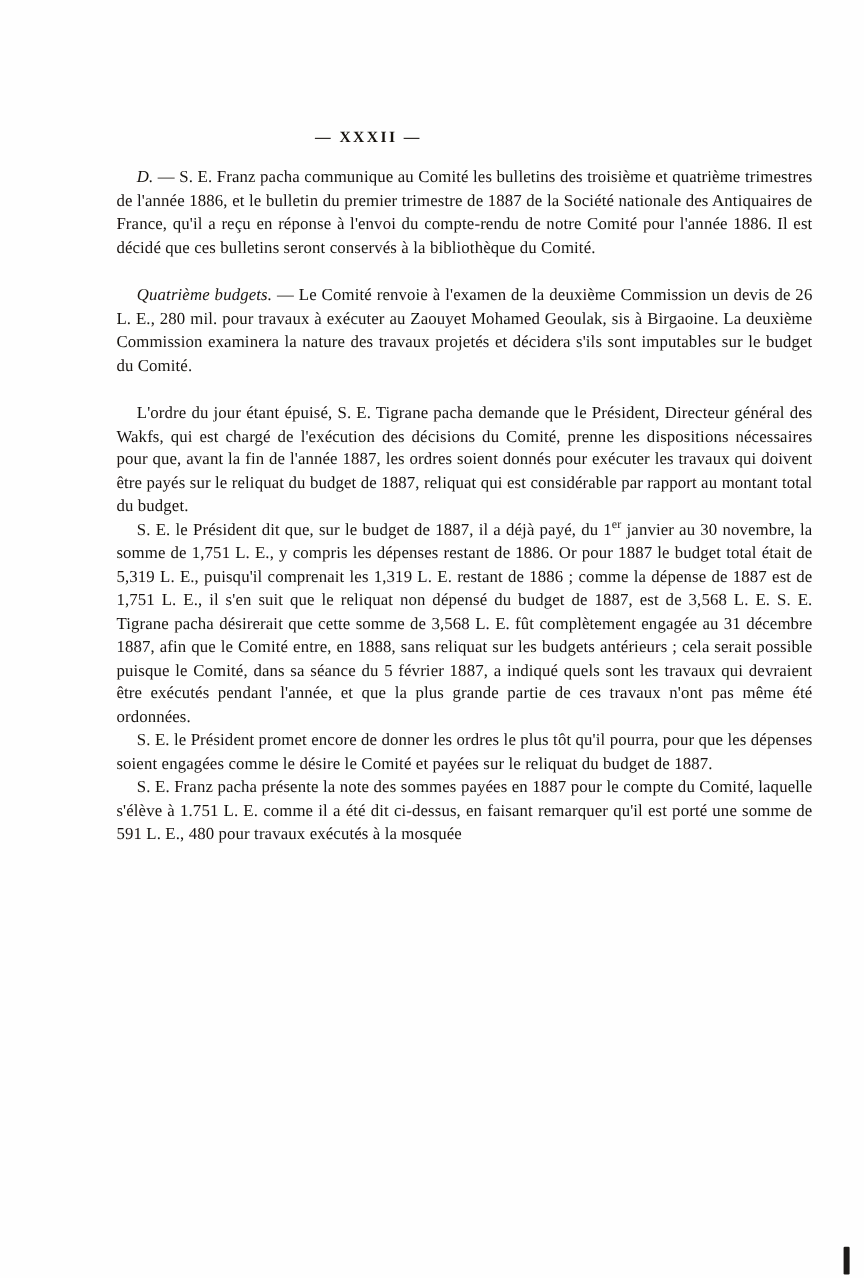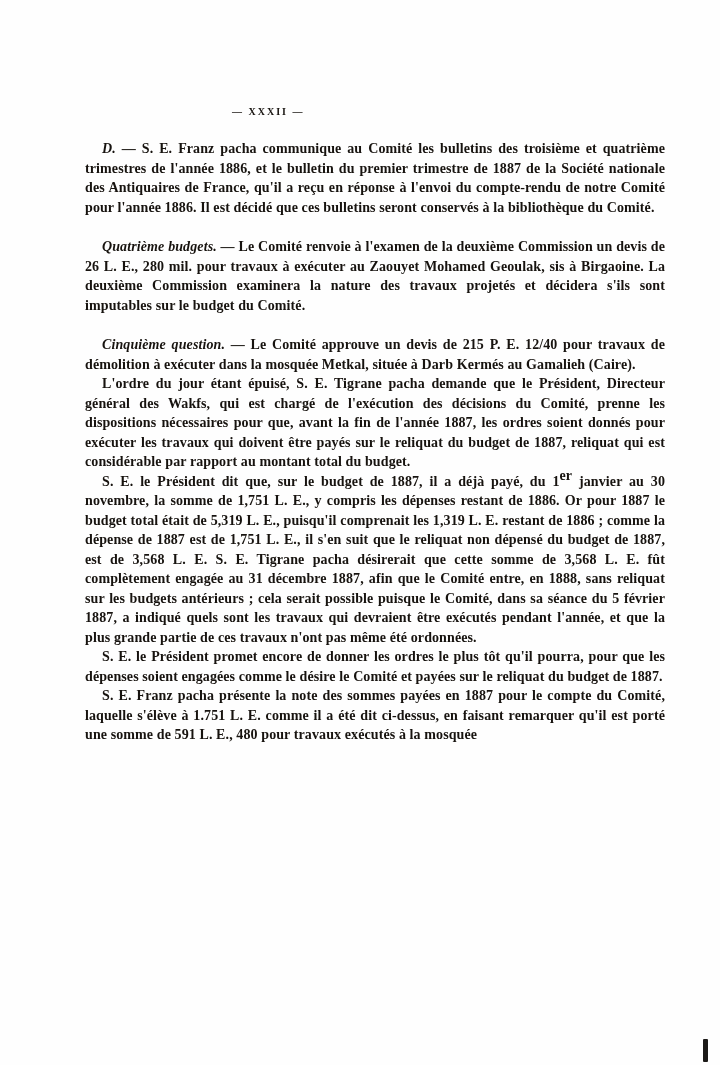--- a/index.html
+++ b/index.html
@@ -15,48 +15,49 @@
     margin: 0 auto;
     overflow: hidden;
     font-family: "Liberation Serif", "DejaVu Serif", serif;
     color: #17130f;
   }
   .page-number {
     position: absolute;
     top: 106px;
     left: 232px;
     width: 150px;
-    font-size: 10px;
+    text-align: center;
+    font-size: 13px;
     font-weight: bold;
     letter-spacing: 2px;
     color: #17130f;
   }
   .content {
     position: absolute;
     top: 139px;
-    left: 85px;
+    left: 97px;
     width: 580px;
     font-size: 14px;
-    font-weight: bold;
+    font-weight: normal;
     line-height: 19.5px;
     text-align: justify;
     letter-spacing: 0.1px;
   }
   .content p {
     margin: 0;
     text-indent: 17px;
   }
   .content p.section-gap {
     margin-bottom: 20px;
   }
   .lead {
     font-style: italic;
   }
   sup {
-    font-size: 14px;
+    font-size: 10px;
     line-height: 0;
     vertical-align: super;
   }
   .scan-artifact {
     position: absolute;
     right: 12px;
     bottom: 3px;
     width: 5px;
     height: 23px;
     background: #1c1a18;
@@ -70,21 +71,20 @@
 
   <div class="page-number">— XXXII —</div>
 
   <div class="content">
 
     <p class="section-gap"><i class="lead">D.</i><span> — S. E. Franz pacha communique au Comité les bulletins des troisième et quatrième trimestres de l'année 1886, et le bulletin du premier trimestre de 1887 de la Société nationale des Antiquaires de France, qu'il a reçu en réponse à l'envoi du compte-rendu de notre Comité pour l'année 1886. Il est décidé que ces bulletins seront conservés à la bibliothèque du Comité.</span></p>
 
 
     <p class="section-gap"><i class="lead">Quatrième budgets.</i><span> — Le Comité renvoie à l'examen de la deuxième Commission un devis de 26 L. E., 280 mil. pour travaux à exécuter au Zaouyet Mohamed Geoulak, sis à Birgaoine. La deuxième Commission examinera la nature des travaux projetés et décidera s'ils sont imputables sur le budget du Comité.</span></p>
 
-    <p><i class="lead">Cinquième question.</i><span> — Le Comité approuve un devis de 215 P. E. 12/40 pour travaux de démolition à exécuter dans la mosquée Metkal, située à Darb Kermés au Gamalieh (Caire).</span></p>
 
 
     <p><span>L'ordre du jour étant épuisé, S. E. Tigrane pacha demande que le Président, Directeur général des Wakfs, qui est chargé de l'exécution des décisions du Comité, prenne les dispositions nécessaires pour que, avant la fin de l'année 1887, les ordres soient donnés pour exécuter les travaux qui doivent être payés sur le reliquat du budget de 1887, reliquat qui est considérable par rapport au montant total du budget.</span></p>
 
     <p><span>S. E. le Président dit que, sur le budget de 1887, il a déjà payé, du 1</span><sup>er</sup><span> janvier au 30 novembre, la somme de 1,751 L. E., y compris les dépenses restant de 1886. Or pour 1887 le budget total était de 5,319 L. E., puisqu'il comprenait les 1,319 L. E. restant de 1886 ; comme la dépense de 1887 est de 1,751 L. E., il s'en suit que le reliquat non dépensé du budget de 1887, est de 3,568 L. E. S. E. Tigrane pacha désirerait que cette somme de 3,568 L. E. fût complètement engagée au 31 décembre 1887, afin que le Comité entre, en 1888, sans reliquat sur les budgets antérieurs ; cela serait possible puisque le Comité, dans sa séance du 5 février 1887, a indiqué quels sont les travaux qui devraient être exécutés pendant l'année, et que la plus grande partie de ces travaux n'ont pas même été ordonnées.</span></p>
 
     <p><span>S. E. le Président promet encore de donner les ordres le plus tôt qu'il pourra, pour que les dépenses soient engagées comme le désire le Comité et payées sur le reliquat du budget de 1887.</span></p>
 
     <p><span>S. E. Franz pacha présente la note des sommes payées en 1887 pour le compte du Comité, laquelle s'élève à 1.751 L. E. comme il a été dit ci-dessus, en faisant remarquer qu'il est porté une somme de 591 L. E., 480 pour travaux exécutés à la mosquée</span></p>
 

